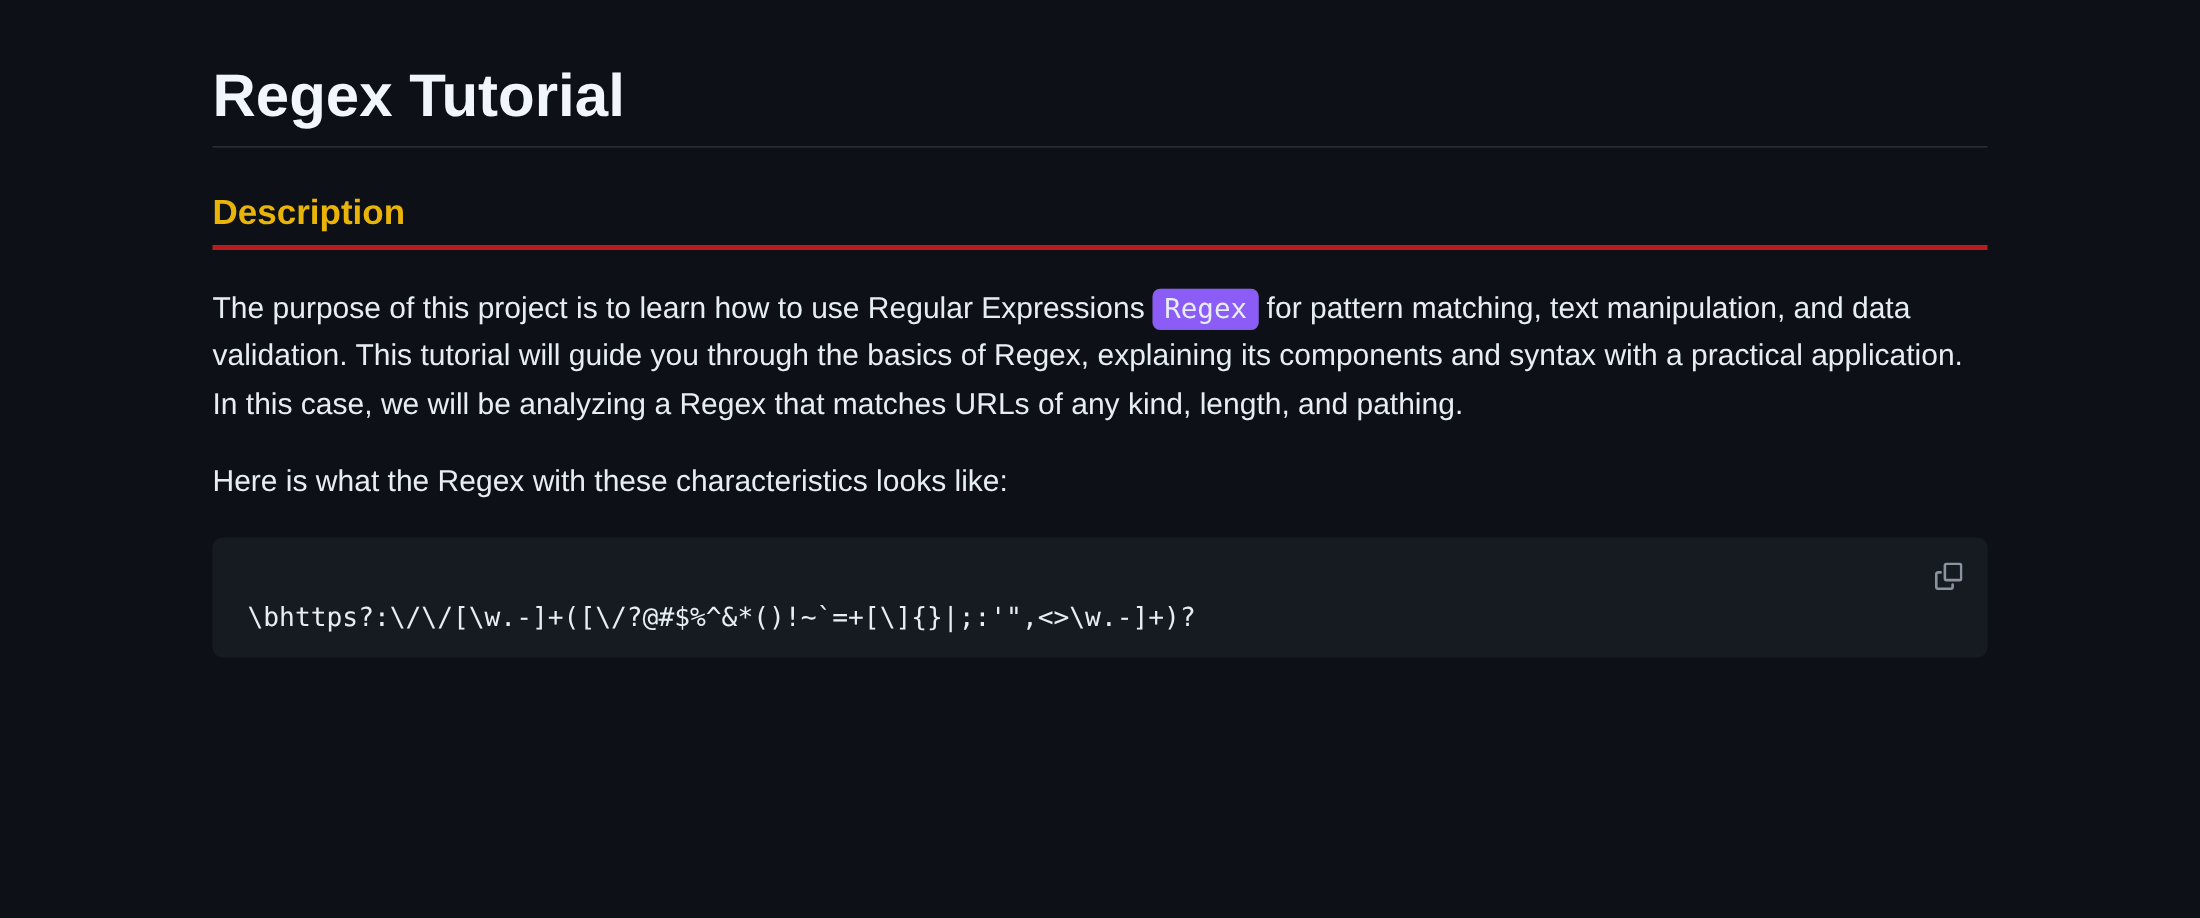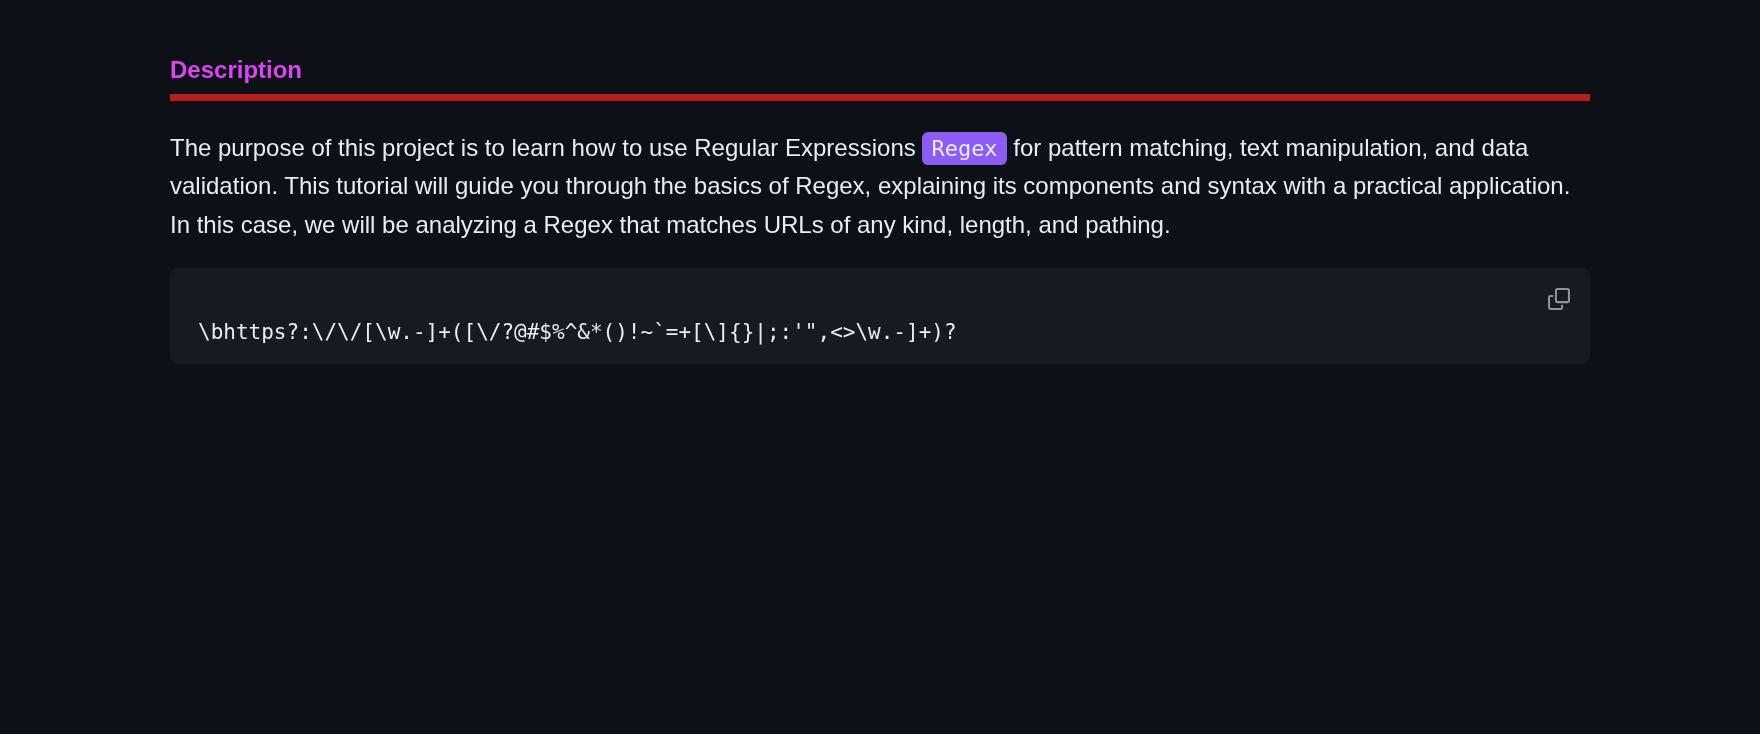--- a/index.html
+++ b/index.html
@@ -21,25 +21,25 @@
     h1 {
       font-size: 48px;
       font-weight: 600;
       color: #f0f6fc;
       padding-bottom: 12px;
       border-bottom: 1px solid #30363d;
       margin-bottom: 30px;
       margin-top: 30px;
     }
     h2 {
-      font-size: 24px;
+      font-size: 28px;
       font-weight: 600;
-      color: #d946ef;
+      color: #eab308;
       padding-bottom: 10px;
-      border-bottom: 7px solid #b91c1c;
+      border-bottom: 4px solid #b91c1c;
       margin-bottom: 28px;
       margin-top: 36px;
     }
     p {
       font-size: 24px;
       line-height: 1.6;
       color: #e6edf3;
       margin-bottom: 24px;
     }
     code.inline-code {
@@ -81,27 +81,29 @@
     }
     .copy-button svg {
       width: 22px;
       height: 22px;
     }
   </style>
 </head>
 <body>
 
 <div class="container">
+  <h1>Regex Tutorial</h1>
 
   <h2>Description</h2>
 
   <p>
     <span>The purpose of this project is to learn how to use Regular Expressions </span><code class="inline-code">Regex</code><span> for pattern matching, text manipulation, and data validation. This tutorial will guide you through the basics of Regex, explaining its components and syntax with a practical application. In this case, we will be analyzing a Regex that matches URLs of any kind, length, and pathing.</span>
   </p>
 
+  <p>Here is what the Regex with these characteristics looks like:</p>
 
   <div class="code-block">
     <code>\bhttps?:\/\/[\w.-]+([\/?@#$%^&amp;*()!~`=+[\]{}|;:'",&lt;&gt;\w.-]+)?</code>
     <button class="copy-button">
       <svg viewBox="0 0 16 16" fill="currentColor">
         <path d="M0 6.75C0 5.784.784 5 1.75 5h1.5a.75.75 0 0 1 0 1.5h-1.5a.25.25 0 0 0-.25.25v7.5c0 .138.112.25.25.25h7.5a.25.25 0 0 0 .25-.25v-1.5a.75.75 0 0 1 1.5 0v1.5A1.75 1.75 0 0 1 9.25 16h-7.5A1.75 1.75 0 0 1 0 14.25Z"></path>
         <path d="M5 1.75C5 .784 5.784 0 6.75 0h7.5C15.216 0 16 .784 16 1.75v7.5A1.75 1.75 0 0 1 14.25 11h-7.5A1.75 1.75 0 0 1 5 9.25Zm1.75-.25a.25.25 0 0 0-.25.25v7.5c0 .138.112.25.25.25h7.5a.25.25 0 0 0 .25-.25v-7.5a.25.25 0 0 0-.25-.25Z"></path>
       </svg>
     </button>
   </div>

